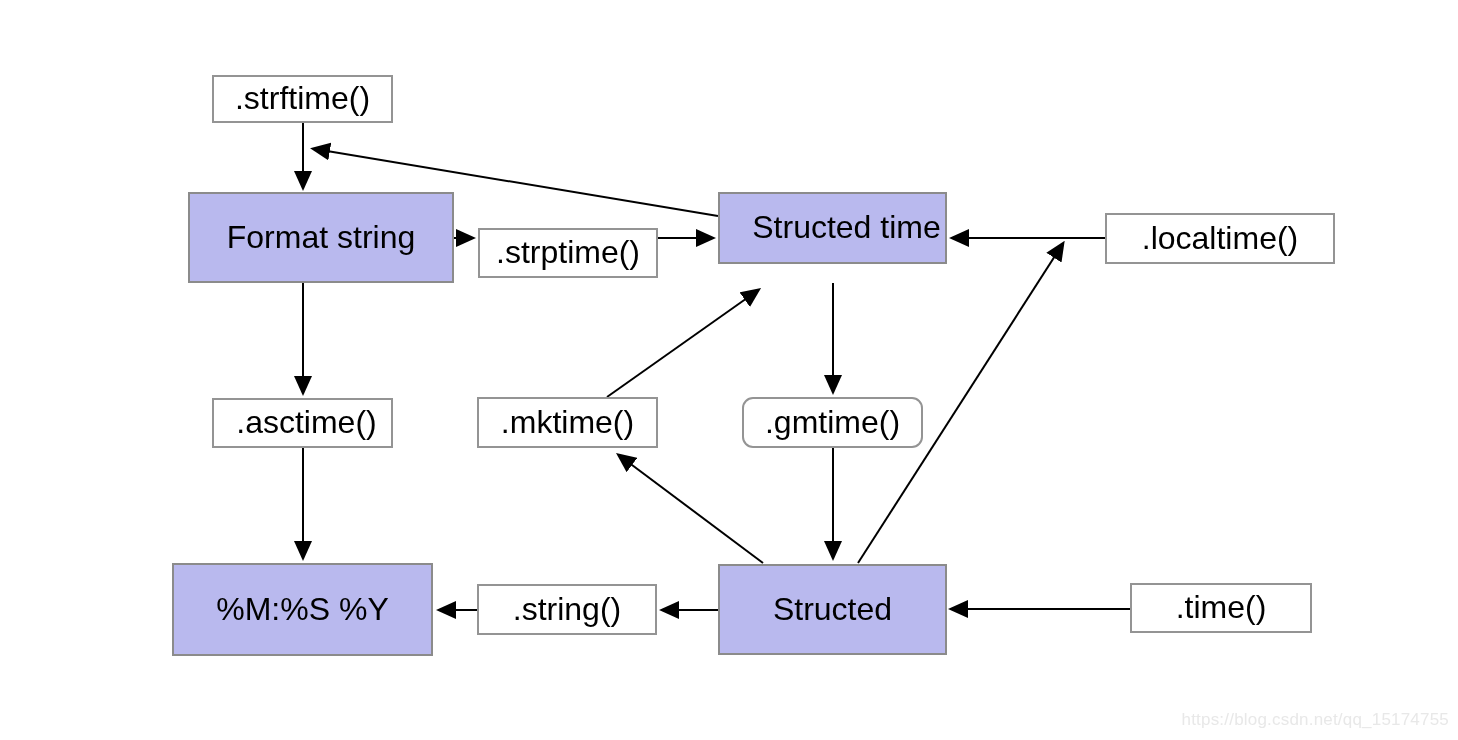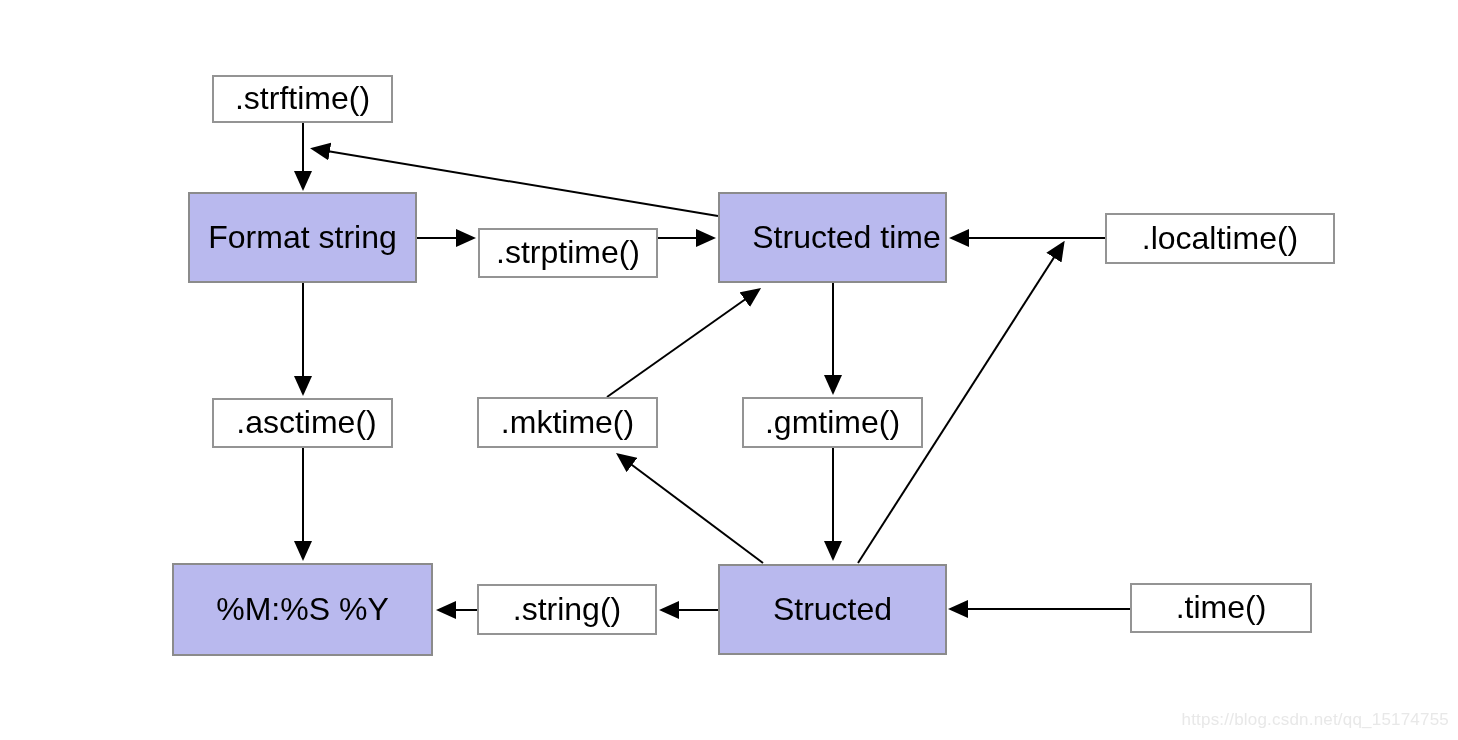--- a/index.html
+++ b/index.html
@@ -38,27 +38,27 @@
     font-size: 32px;
     line-height: 1.22;
     white-space: nowrap;
   }
   .node.entity {
     background: #b9b9ee;
     border-color: #8b8b8b;
   }
   
   .n-strftime   { left: 212px; top: 75px;  width: 181px; height: 48px; }
-  .n-format     { left: 188px; top: 192px; width: 229px; height: 91px; }
+  .n-format     { left: 188px; top: 192px; width: 266px; height: 91px; }
   .n-strptime   { left: 478px; top: 228px; width: 180px; height: 50px; }
-  .n-structed   { left: 718px; top: 192px; width: 229px; height: 91px; padding-left: 28px; }
+  .n-structed   { left: 718px; top: 192px; width: 229px; height: 72px; padding-left: 28px; }
   .n-localtime  { left: 1105px; top: 213px; width: 230px; height: 51px; }
   .n-asctime    { left: 212px; top: 398px; width: 181px; height: 50px; padding-left: 8px; }
   .n-mktime     { left: 477px; top: 397px; width: 181px; height: 51px; }
-  .n-gmtime     { left: 742px; top: 397px; width: 181px; height: 51px; }
+  .n-gmtime     { left: 742px; top: 397px; width: 181px; height: 51px; border-radius: 11px; }
   .n-fmtexample { left: 172px; top: 563px; width: 261px; height: 93px; }
   .n-ctime      { left: 477px; top: 584px; width: 180px; height: 51px; }
   .n-timestamp  { left: 718px; top: 564px; width: 229px; height: 91px; }
   .n-time       { left: 1130px; top: 583px; width: 182px; height: 50px; }
   .watermark {
     position: absolute;
     right: 9px;
     bottom: 10px;
     font-size: 17px;
     color: #e8e8e8;

